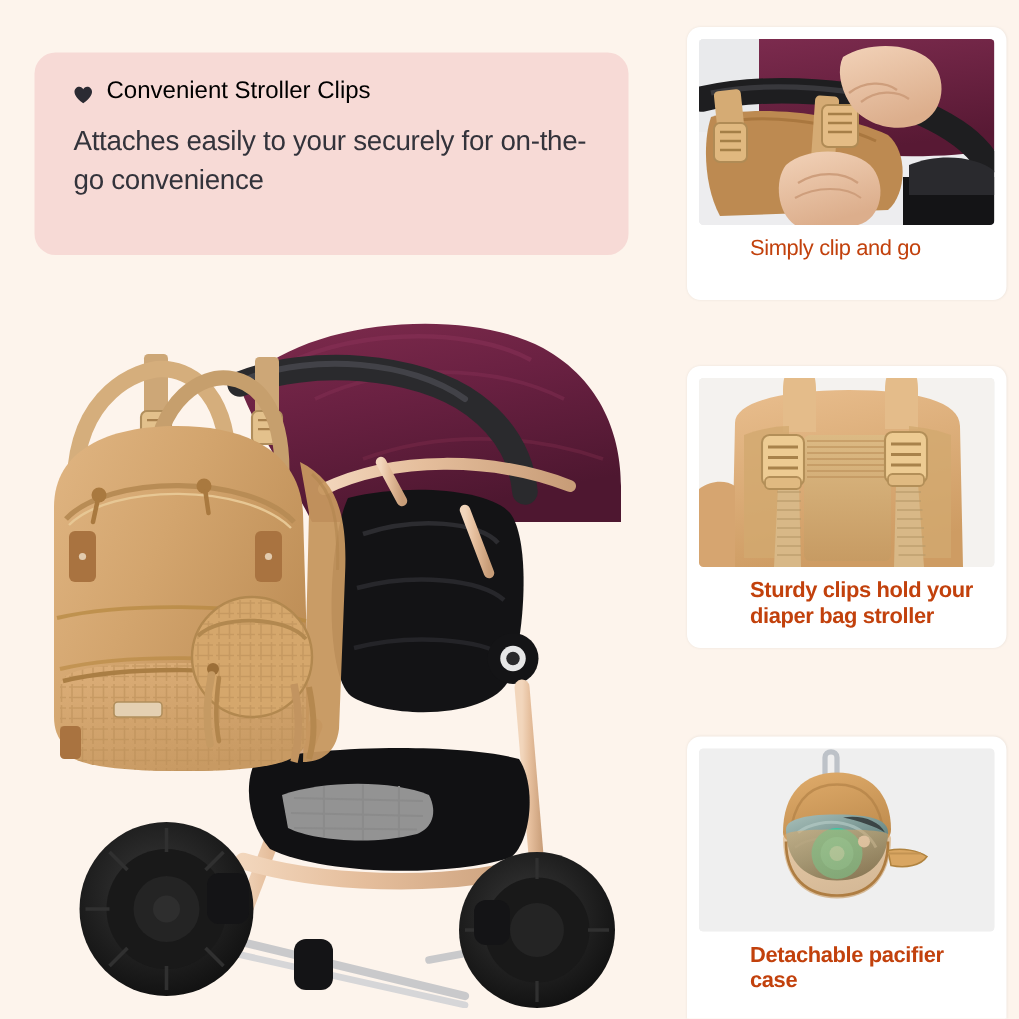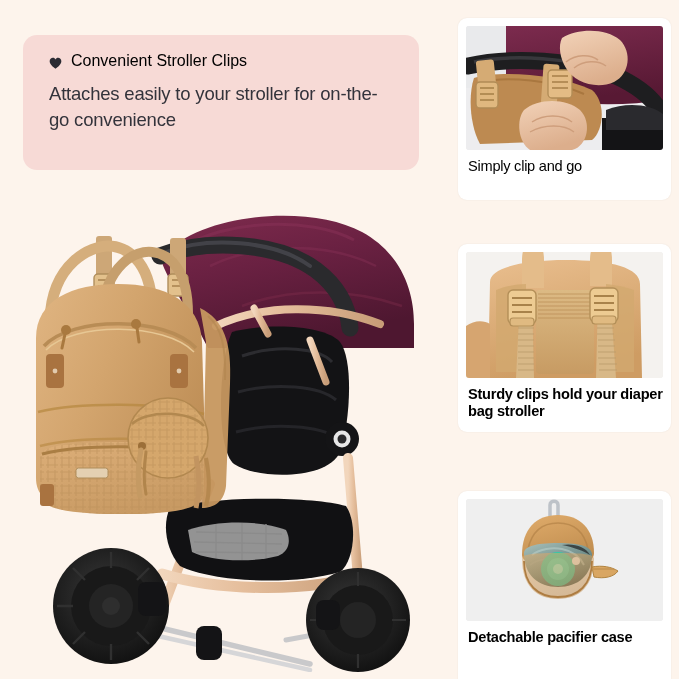--- a/index.html
+++ b/index.html
@@ -89,38 +89,39 @@
   #card-clip .card-media   { height: 124px; }
   #card-sturdy .card-media { height: 126px; }
   #card-pacifier .card-media { height: 122px; }
   .card-media svg { display: block; width: 100%; height: 100%; }
 
   .card-caption {
     margin-top: 8px;
     padding-left: 2px;
     font-size: 14.6px;
     line-height: 1.18;
-    color: #000000;
+    color: #c2410c;
     letter-spacing: -0.25px;
+    margin-left: 32px;
   }
   #caption-sturdy, #caption-pacifier { font-weight: bold; }
 </style>
 </head>
 <body>
 
 <div id="left-column">
 
   <div id="feature-card">
     <div id="feature-heading-row">
       <svg id="heart-icon" viewBox="0 0 16 16">
         <path d="M8 14.5 C8 14.5 0.8 9.9 0.8 5.3 C0.8 2.7 2.7 1 4.8 1 C6.2 1 7.4 1.8 8 3 C8.6 1.8 9.8 1 11.2 1 C13.3 1 15.2 2.7 15.2 5.3 C15.2 9.9 8 14.5 8 14.5 Z" fill="#2B2B33"></path>
       </svg>
       <div>Convenient Stroller Clips</div>
     </div>
-    <div id="feature-desc">Attaches easily to your stroller for on-the-go convenience</div>
+    <div id="feature-desc">Attaches easily to your securely for on-the-go convenience</div>
   </div>
 
   <div id="hero-photo">
     <svg viewBox="0 0 436 476" xmlns="http://www.w3.org/2000/svg">
       <defs>
         <linearGradient id="canopyGrad" x1="0" y1="0" x2="0.4" y2="1">
           <stop offset="0%" stop-color="#7E2B4D"></stop>
           <stop offset="45%" stop-color="#6A2142"></stop>
           <stop offset="100%" stop-color="#4E1730"></stop>
         </linearGradient>

